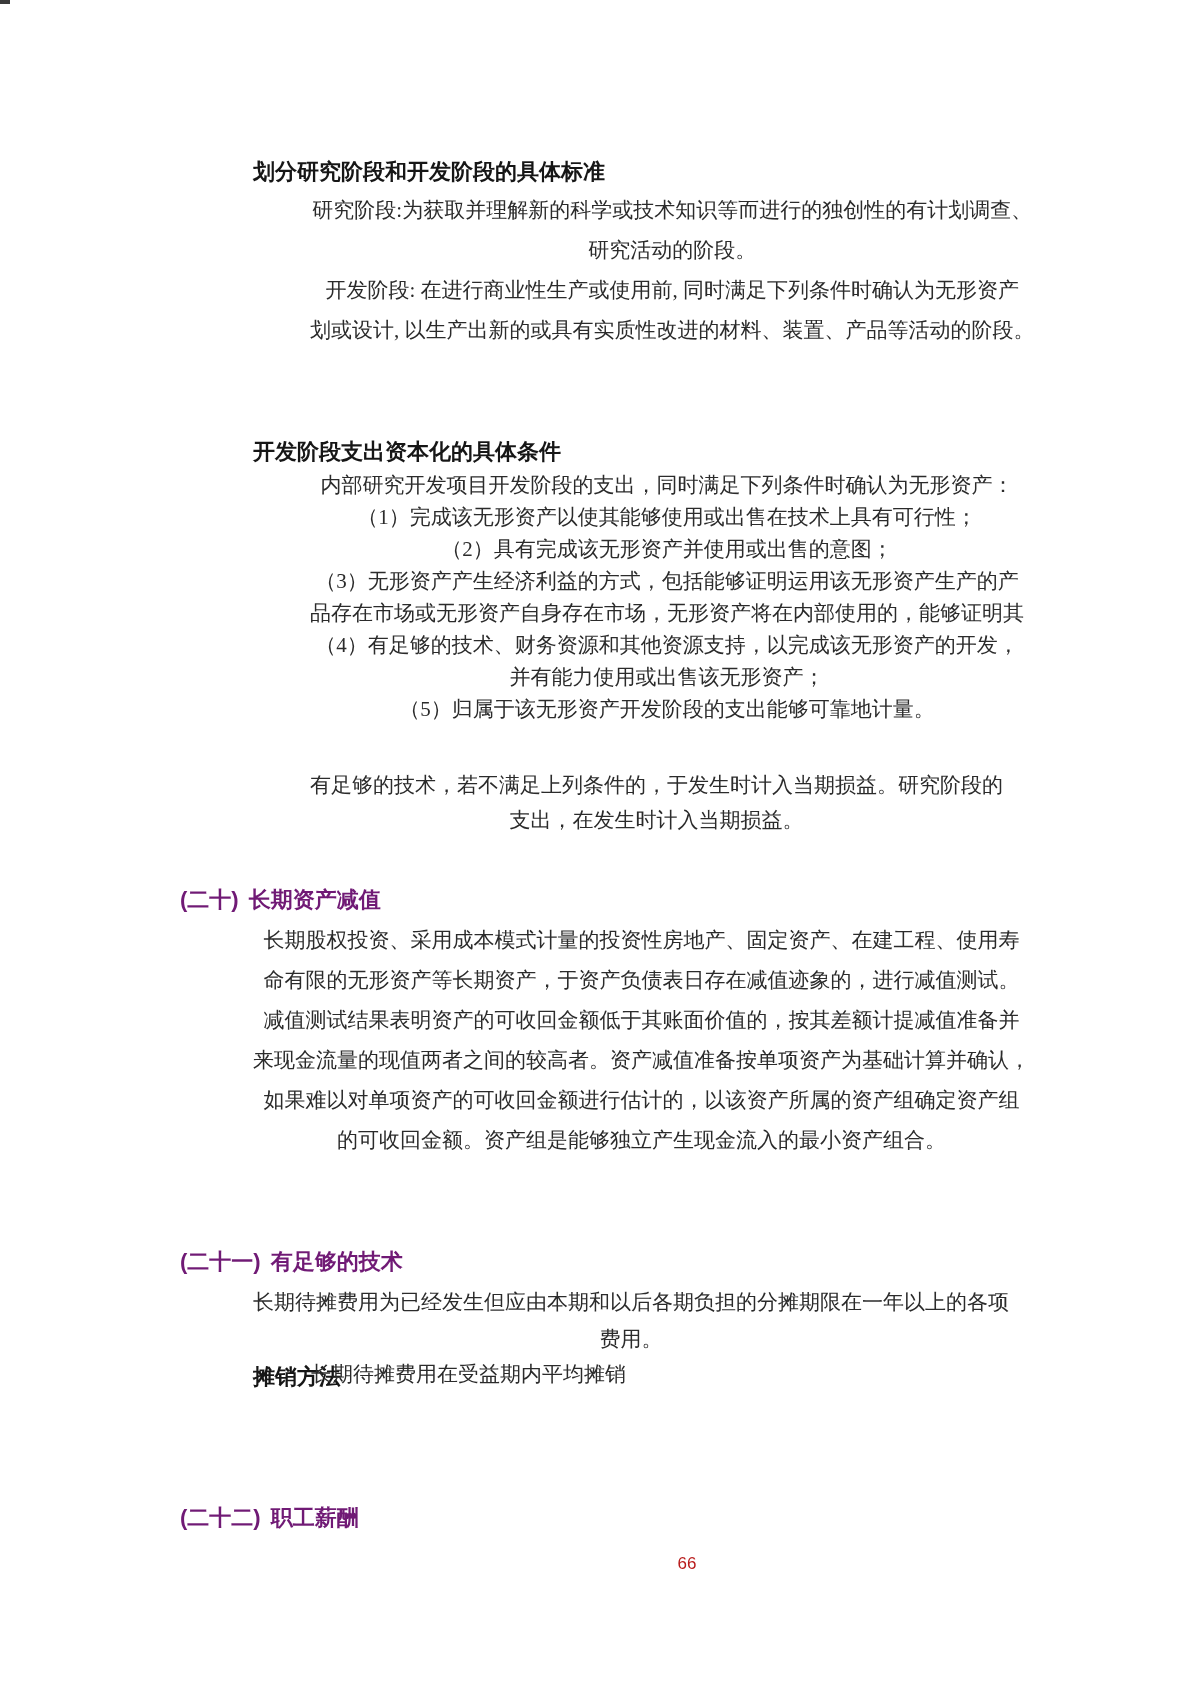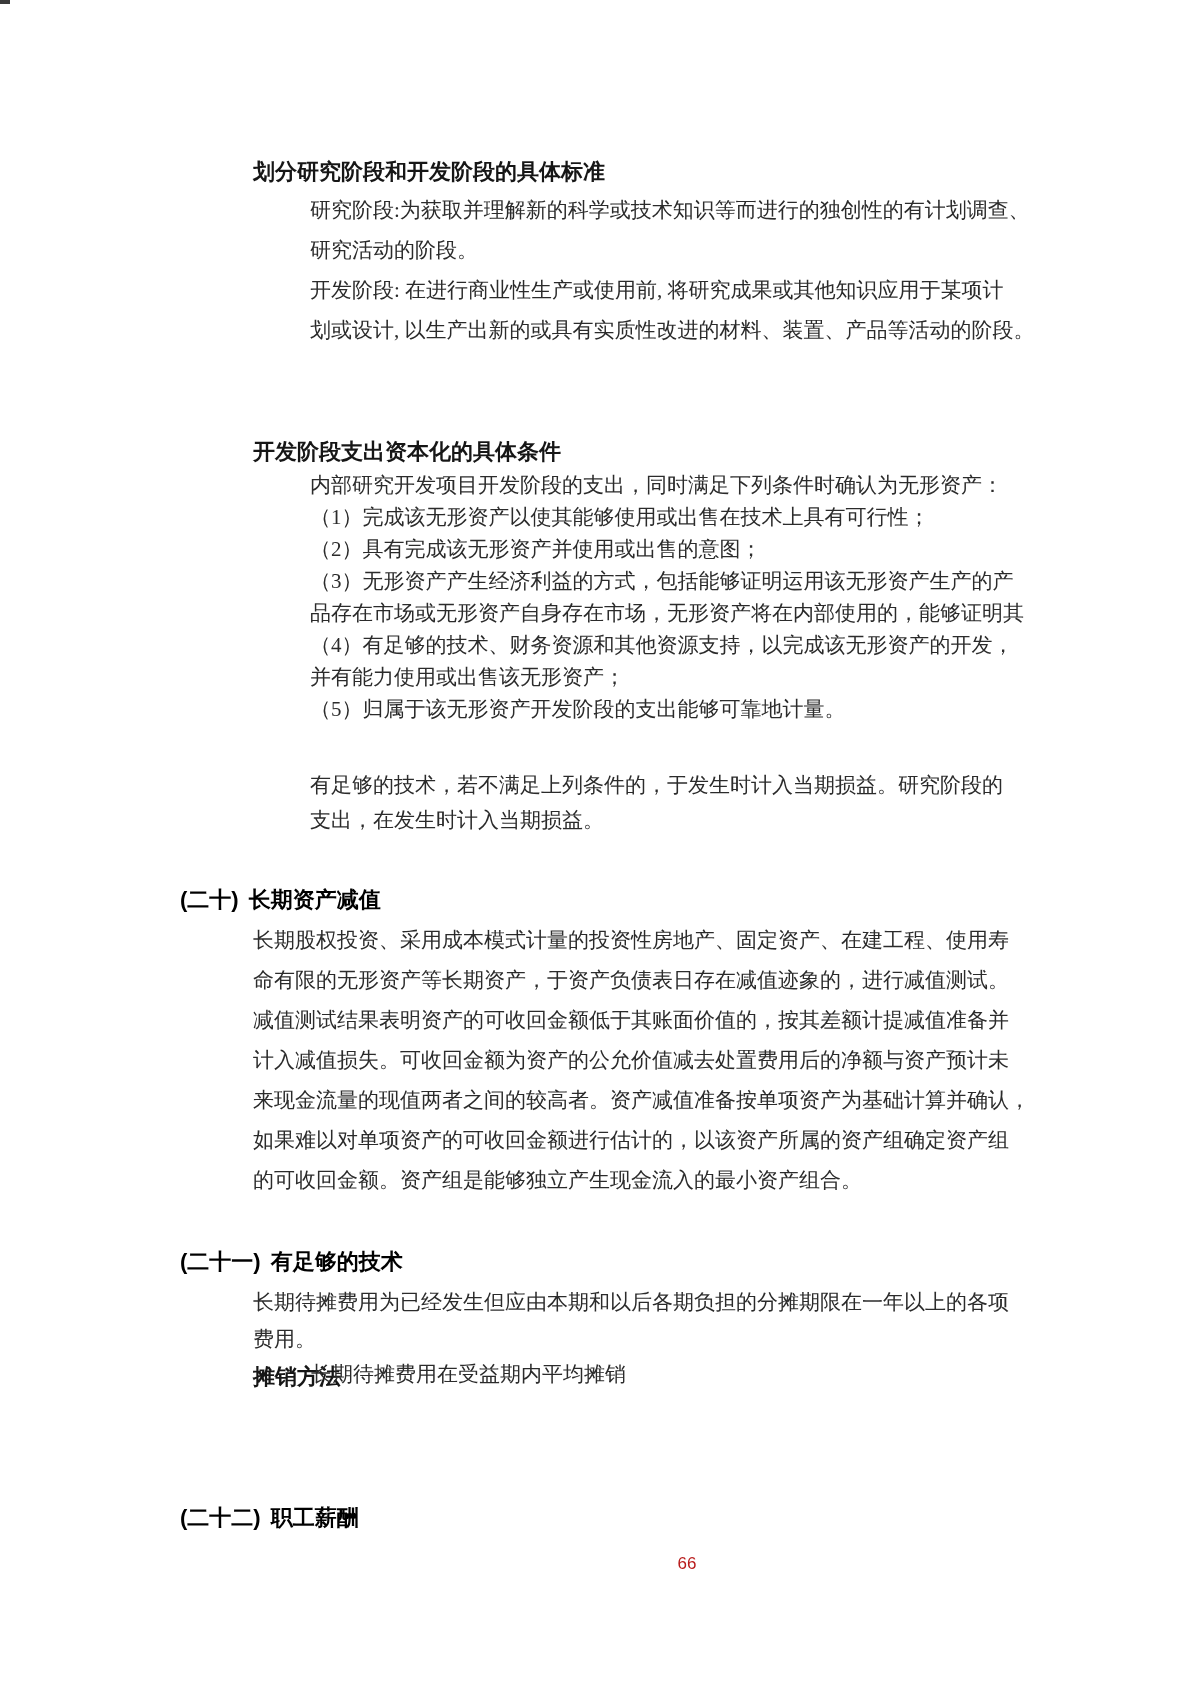--- a/index.html
+++ b/index.html
@@ -11,34 +11,35 @@
     width: 1200px;
     height: 1696px;
     position: relative;
     overflow: hidden;
     font-family: "Liberation Serif", "DejaVu Serif", serif;
     color: #2b2b2b;
   }
   .abs {
     position: absolute;
     white-space: nowrap;
+    text-align: center;
   }
   .subhead {
     font-family: "Liberation Sans", "DejaVu Sans", sans-serif;
     font-weight: bold;
     font-size: 22px;
     line-height: 30px;
     color: #161616;
   }
   .sechead {
     font-family: "Liberation Sans", "DejaVu Sans", sans-serif;
     font-weight: bold;
     font-size: 22px;
     line-height: 30px;
-    color: #000000;
+    color: #701a75;
   }
   .sechead .sec-title { margin-left: 10px; }
   .bodytext {
     font-size: 21px;
   }
   .lh40 div { line-height: 40px; }
   .lh37 div { line-height: 37px; }
   .lh35 div { line-height: 35px; }
   .lh32 div { line-height: 32px; }
   .footer {
@@ -58,21 +59,21 @@
 </head>
 <body>
 
 <div class="scan-mark"></div>
 
 <div class="abs subhead" style="left:253px; top:157px;">划分研究阶段和开发阶段的具体标准</div>
 
 <div class="abs bodytext lh40" style="left:310px; top:190px;">
   <div>研究阶段:为获取并理解新的科学或技术知识等而进行的独创性的有计划调查、</div>
   <div>研究活动的阶段。</div>
-  <div>开发阶段: 在进行商业性生产或使用前, 将研究成果或其他知识应用于某项计</div>
+  <div>开发阶段: 在进行商业性生产或使用前, 同时满足下列条件时确认为无形资产</div>
   <div>划或设计, 以生产出新的或具有实质性改进的材料、装置、产品等活动的阶段。</div>
 </div>
 
 <div class="abs subhead" style="left:253px; top:437px;">开发阶段支出资本化的具体条件</div>
 
 <div class="abs bodytext lh32" style="left:310px; top:469px;">
   <div>内部研究开发项目开发阶段的支出，同时满足下列条件时确认为无形资产：</div>
   <div>（1）完成该无形资产以使其能够使用或出售在技术上具有可行性；</div>
   <div>（2）具有完成该无形资产并使用或出售的意图；</div>
   <div>（3）无形资产产生经济利益的方式，包括能够证明运用该无形资产生产的产</div>
@@ -88,21 +89,20 @@
 </div>
 
 <div class="abs sechead" style="left:180px; top:885px;">
   <span class="sec-num">(二十)</span><span class="sec-title">长期资产减值</span>
 </div>
 
 <div class="abs bodytext lh40" style="left:253px; top:920px;">
   <div>长期股权投资、采用成本模式计量的投资性房地产、固定资产、在建工程、使用寿</div>
   <div>命有限的无形资产等长期资产，于资产负债表日存在减值迹象的，进行减值测试。</div>
   <div>减值测试结果表明资产的可收回金额低于其账面价值的，按其差额计提减值准备并</div>
-  <div>计入减值损失。可收回金额为资产的公允价值减去处置费用后的净额与资产预计未</div>
   <div>来现金流量的现值两者之间的较高者。资产减值准备按单项资产为基础计算并确认，</div>
   <div>如果难以对单项资产的可收回金额进行估计的，以该资产所属的资产组确定资产组</div>
   <div>的可收回金额。资产组是能够独立产生现金流入的最小资产组合。</div>
 </div>
 
 <div class="abs sechead" style="left:180px; top:1247px;">
   <span class="sec-num">(二十一)</span><span class="sec-title">有足够的技术</span>
 </div>
 
 <div class="abs bodytext lh37" style="left:253px; top:1284px;">

